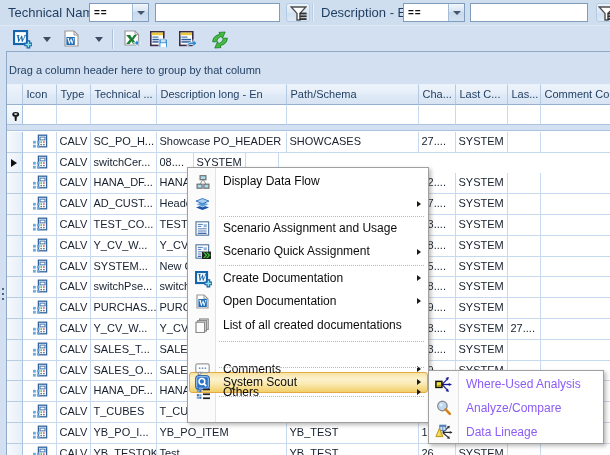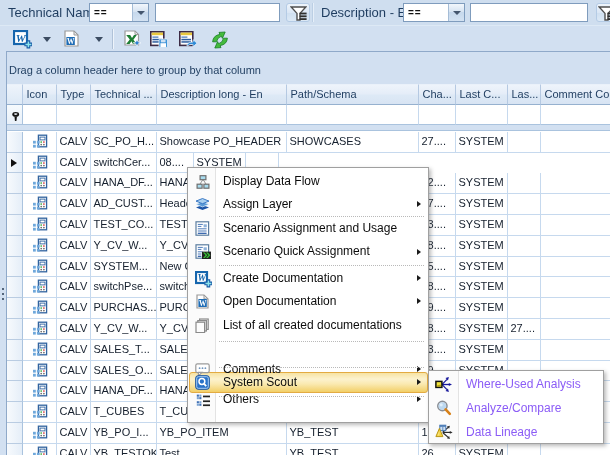--- a/index.html
+++ b/index.html
@@ -546,21 +546,20 @@
 <rect x="7.9" y="9.2" width="5" height="4" fill="#a8dcef" stroke="#6f6f6f" stroke-width="1.2"></rect>
 </svg></span>
         <span class="mtxt">Display Data Flow</span>
       </div>
       <div class="mi" style="top:25.0px">
         <span class="mico"><svg width="15" height="14" viewBox="0 0 15 14" style="">
 <path d="M7.5 6.9 L14 9.5 L7.5 12.1 L1 9.5 Z" fill="#1c55a8"></path>
 <path d="M7.5 3.7 L14 6.3 L7.5 8.9 L1 6.3 Z" fill="#5b9bd8" stroke="#eaf3fb" stroke-width="0.7"></path>
 <path d="M7.5 0.5 L14 3.1 L7.5 5.7 L1 3.1 Z" fill="#a9d0f0" stroke="#2f6fc0" stroke-width="0.9"></path>
 </svg></span>
-        <span class="mtxt">Assign Layer</span>
         <span class="sarr"></span>
       </div>
       <div class="mi" style="top:49.0px">
         <span class="mico"><svg width="15" height="15" viewBox="0 0 15 15" style="">
 <rect x="1" y="0.8" width="12.6" height="13.4" fill="#ffffff" stroke="#5b7da0" stroke-width="1.2"></rect>
 <rect x="2.8" y="2.9" width="5" height="1" fill="#4f7cba"></rect>
 <rect x="2.8" y="4.9" width="3.6" height="1" fill="#4f7cba"></rect>
 <rect x="8.6" y="3.3" width="3.2" height="3" fill="#8fb2da"></rect>
 <rect x="2.8" y="7.3" width="8.8" height="1" fill="#4f7cba"></rect>
 <rect x="2.8" y="9.5" width="8.8" height="1" fill="#4f7cba"></rect>
@@ -625,21 +624,21 @@
       <div class="mi" style="top:202.8px">
         <span class="mico"><svg width="15" height="15" viewBox="0 0 15 15" style="">
 <rect x="0.7" y="0.7" width="13.6" height="13.6" rx="2.4" fill="#2a72c8" stroke="#1b55a0" stroke-width="1"></rect>
 <rect x="1.7" y="1.7" width="11.6" height="11.6" rx="1.6" fill="none" stroke="#a9cdf2" stroke-width="1"></rect>
 <circle cx="6.9" cy="6.5" r="2.9" fill="none" stroke="#ffffff" stroke-width="1.5"></circle>
 <line x1="8.9" y1="8.7" x2="11.2" y2="11.2" stroke="#ffffff" stroke-width="1.8"></line>
 </svg></span>
         <span class="mtxt">System Scout</span>
         <span class="sarr"></span>
       </div>
-      <div class="mi" style="top:220px">
+      <div class="mi" style="top:213px">
         <span class="mico"><svg width="14" height="13" viewBox="0 0 14 13" style="">
 <rect x="0.8" y="0.6" width="2.1" height="2.1" fill="#3f6fb3"></rect>
             <rect x="3.3" y="0.6" width="2.1" height="2.1" fill="#7aa3d4"></rect>
 <rect x="0.8" y="3.1" width="2.1" height="2.1" fill="#7aa3d4"></rect>
             <rect x="3.3" y="3.1" width="2.1" height="2.1" fill="#3f6fb3"></rect>
 <rect x="7" y="1.6" width="7" height="1.7" fill="#222"></rect>
 <rect x="0.8" y="7.2" width="2.1" height="2.1" fill="#3f6fb3"></rect>
             <rect x="3.3" y="7.2" width="2.1" height="2.1" fill="#7aa3d4"></rect>
 <rect x="0.8" y="9.7" width="2.1" height="2.1" fill="#7aa3d4"></rect>
             <rect x="3.3" y="9.7" width="2.1" height="2.1" fill="#3f6fb3"></rect>

